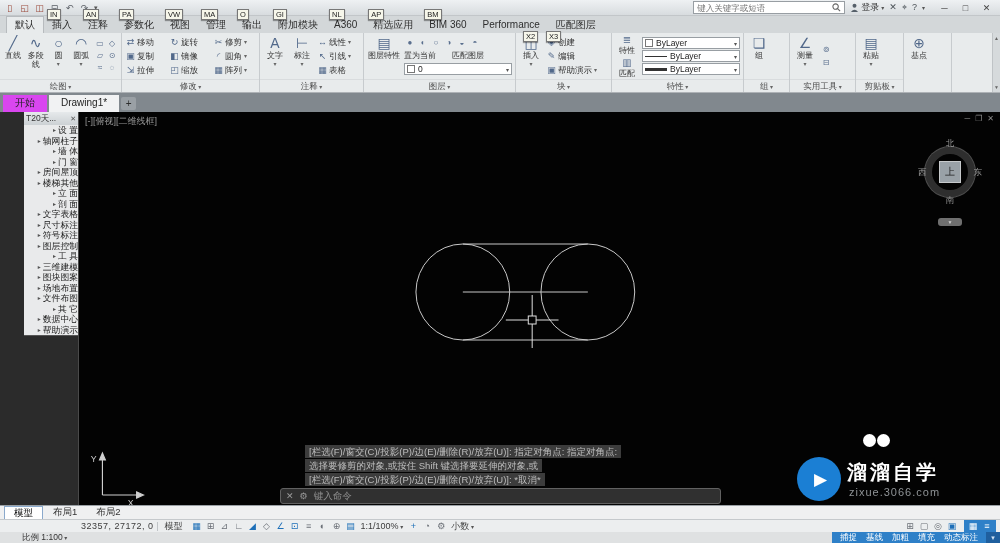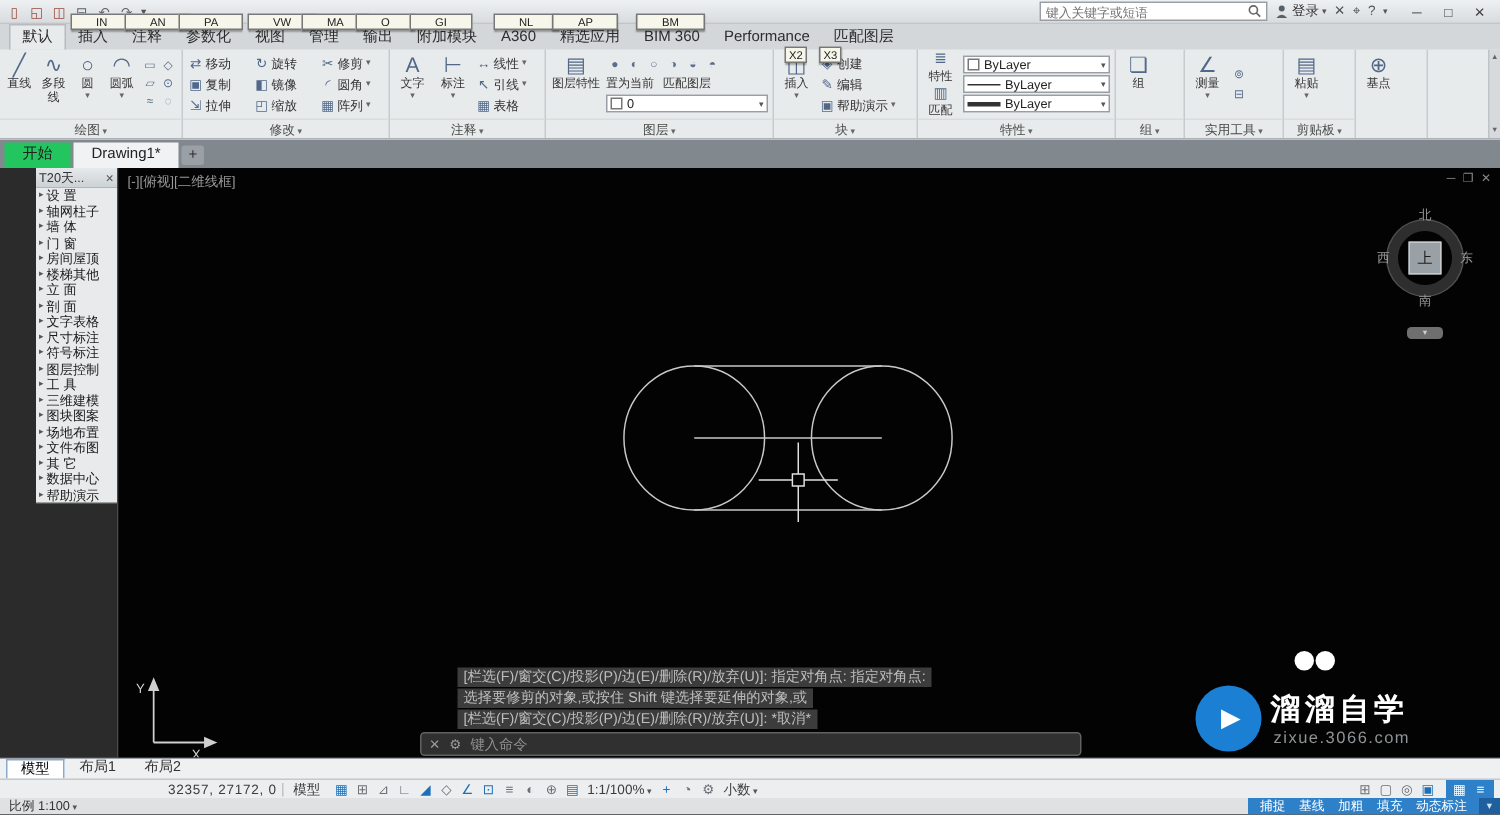--- a/index.html
+++ b/index.html
@@ -22,21 +22,21 @@
   .signin{display:flex;align-items:center;gap:2px;font-size:9px;color:#333;}
   .caret{font-size:6px;color:#555;}
   .winbtns{display:flex;margin-left:4px;}
   .winbtn{width:21px;height:14px;text-align:center;line-height:14px;font-size:9px;color:#444;}
 
   
   .tabsrow{height:17px;background:#d3d7d9;display:flex;align-items:flex-end;padding-left:6px;position:relative;z-index:20;flex:0 0 auto;}
   .rtab{position:relative;padding:2px 8px 2px;font-size:10px;color:#2d2d2d;line-height:12px;}
   .rtab.active{background:#e8ebec;border:1px solid #b7bbbe;border-bottom:none;}
   .keytip{position:absolute;top:-8px;left:3px;background:#f6f6ea;border:1px solid #777;
-    box-shadow:0 1px 1px rgba(0,0,0,.35);font-size:7.5px;line-height:9px;padding:0 16px;color:#222;z-index:30;}
+    box-shadow:0 1px 1px rgba(0,0,0,.35);font-size:7.5px;line-height:9px;padding:0 2px;color:#222;z-index:30;}
   .keytip:empty{display:none;}
   .xkeytip{position:absolute;background:#f6f6ea;border:1px solid #777;box-shadow:0 1px 1px rgba(0,0,0,.35);
     font-size:7.5px;line-height:9px;padding:0 2px;color:#222;z-index:40;}
 
   
   .ribbon{height:60px;background:#e8ebec;border-bottom:1px solid #aeb2b6;display:flex;position:relative;z-index:5;flex:0 0 auto;}
   .panel{display:flex;flex-direction:column;border-right:1px solid #c7cbce;flex:0 0 auto;}
   .panel-body{flex:1;display:flex;align-items:stretch;padding:2px 3px;gap:3px;overflow:hidden;}
   .panel-label{height:13px;font-size:8.5px;color:#4a4a4a;text-align:center;line-height:12px;border-top:1px solid #d9dcde;}
   .panel-label::after{content:" ▾";font-size:6px;color:#666;}
@@ -61,31 +61,31 @@
   .ltline.thick{border-top-width:3px;}
   .txtbtn{font-size:8px;color:#333;line-height:12px;white-space:nowrap;}
   .lt-icons{display:flex;gap:1px;}
   .minibtn{width:24px;display:flex;flex-direction:column;align-items:center;font-size:8px;color:#333;}
   .minibtn .glyph{font-size:10px;line-height:11px;color:#51688a;}
   .ribbon-scroll{margin-left:auto;width:8px;background:#d6dadc;border-left:1px solid #bfc3c6;display:flex;flex-direction:column;align-items:center;justify-content:space-between;padding:2px 0;font-size:5px;color:#666;}
 
   
   .filetabs{height:19px;background:#81888e;display:flex;align-items:flex-end;padding-left:3px;gap:2px;flex:0 0 auto;}
   .ftab{padding:2px 12px 3px;font-size:10px;line-height:12px;}
-  .ftab.start{background:#22c55e;color:#222;text-align:center;}
+  .ftab.start{background:#d946ef;color:#222;text-align:center;}
   .ftab.active{background:#f1f2f3;color:#222;}
   .ftab-add{width:15px;height:13px;background:#9aa0a5;color:#2d2d2d;text-align:center;line-height:13px;border-radius:2px;margin-bottom:2px;font-size:10px;}
 
   
   .main{flex:1 1 auto;display:flex;position:relative;background:#000;min-height:0;}
   .palette{width:79px;flex:0 0 auto;background:#2b2b2b;display:flex;flex-direction:column;border-right:1px solid #4a4a4a;padding-left:24px;}
   .palette-header{height:13px;background:linear-gradient(#e6e9eb,#ccd1d4);font-size:8.5px;color:#333;display:flex;align-items:center;padding:0 2px;}
   .palette-close{margin-left:auto;font-size:7px;color:#555;}
   .palette-items{background:#e9eaeb;border-bottom:1px solid #555;}
-  .pitem{height:10.5px;display:flex;align-items:center;font-size:8.8px;line-height:10px;color:#1a1a1a;padding-left:2px;gap:2px;white-space:nowrap;}
+  .pitem{height:10.5px;display:flex;align-items:center;font-size:8.8px;line-height:10px;color:#1a1a1a;padding-left:2px;gap:2px;white-space:nowrap;justify-content:flex-end;}
   .pit-arrow{font-size:6px;color:#555;}
   .palette-fill{flex:1;}
 
   .canvas{flex:1;position:relative;overflow:hidden;background:#030303;}
   .vp-label{position:absolute;top:3px;left:6px;color:#9a9a9a;font-size:9px;}
   .vp-controls{position:absolute;top:2px;right:6px;color:#8a8a8a;font-size:8px;display:flex;gap:5px;}
 
   .viewcube{position:absolute;top:28px;right:18px;width:64px;height:64px;}
   .vc-ring{position:absolute;inset:7px;border-radius:50%;border:7px solid rgba(130,130,130,.35);box-shadow:0 0 0 1px #4e4e4e;}
   .vc-top{position:absolute;left:50%;top:50%;transform:translate(-50%,-50%);width:22px;height:22px;background:#99a1a7;
@@ -110,32 +110,32 @@
     color:#fff;display:flex;align-items:center;justify-content:center;font-size:17px;padding-left:3px;}
   .wm-title{position:absolute;left:768px;top:347px;color:#fff;font-size:20px;font-weight:bold;letter-spacing:3px;}
   .wm-url{position:absolute;left:770px;top:374px;color:#8f9396;font-size:11px;letter-spacing:1px;}
 
   
   .layouttabs{height:14px;background:#eff0f1;border-top:1px solid #9aa0a5;display:flex;align-items:center;padding-left:4px;gap:1px;font-size:9.5px;flex:0 0 auto;}
   .ltab{padding:0 9px;height:13px;line-height:12px;color:#333;}
   .ltab.active{background:#fff;border:1px solid #8aa9cc;border-bottom:none;color:#000;}
 
   .statusbar{height:13px;background:#eceeef;border-top:1px solid #c5c9cc;display:flex;align-items:center;font-size:9px;color:#3c3c3c;padding:0 4px;gap:3px;flex:0 0 auto;}
-  .coords{margin-left:108px;letter-spacing:.5px;}
+  .coords{margin-left:77px;letter-spacing:.5px;}
   .sb-model{padding:0 4px;}
   .sicon{width:14px;text-align:center;font-size:9px;color:#6b7077;line-height:12px;}
   .sicon.active{color:#1d6fb8;}
   .sb-dd{white-space:nowrap;}
   .sb-dd::after{content:" ▾";font-size:6px;color:#555;}
   .sb-group{display:flex;align-items:center;}
   .sb-blue{display:flex;align-items:center;background:#2e80c8;height:13px;padding:0 2px;margin-left:2px;}
   .sb-blue .sicon{color:#fff;}
   .sb-sep{width:1px;height:9px;background:#c0c4c7;}
 
-  .t20bar{height:11px;background:#dfe1e2;display:flex;align-items:center;font-size:8.5px;color:#333;padding-left:6px;flex:0 0 auto;}
+  .t20bar{height:11px;background:#dfe1e2;display:flex;align-items:center;font-size:8.5px;color:#333;padding-left:22px;flex:0 0 auto;}
   .t20-scale{white-space:nowrap;}
   .t20-scale::after{content:" ▾";font-size:6px;color:#555;}
   .t20-right{margin-left:auto;background:#2e80c8;color:#fff;height:11px;display:flex;align-items:center;padding:0 8px;gap:9px;}
   .t20-toggle{white-space:nowrap;line-height:11px;}
   .t20-menu{width:14px;height:11px;background:#1f5f9e;color:#cfe2f3;text-align:center;line-height:11px;font-size:7px;}
 </style>
 </head>
 <body>
 
 <div id="app">
@@ -374,21 +374,21 @@
         <div class="vcol" style="flex:1">
           <div class="lt-icons">
 
           <span class="gicon">●</span>
               <span class="gicon">◐</span>
               <span class="gicon">○</span>
               <span class="gicon">◑</span>
               <span class="gicon">◒</span>
               <span class="gicon">◓</span>
             </div>
-          <div style="display:flex;gap:6px">
+          <div style="display:flex;gap:16px">
             <span class="txtbtn">置为当前</span>
             <span class="txtbtn">匹配图层</span>
           </div>
           <div class="combo">
             <span class="swatch"></span>
             <span>0</span>
           </div>
         </div>
       </div>
       <div class="panel-label">图层</div>

